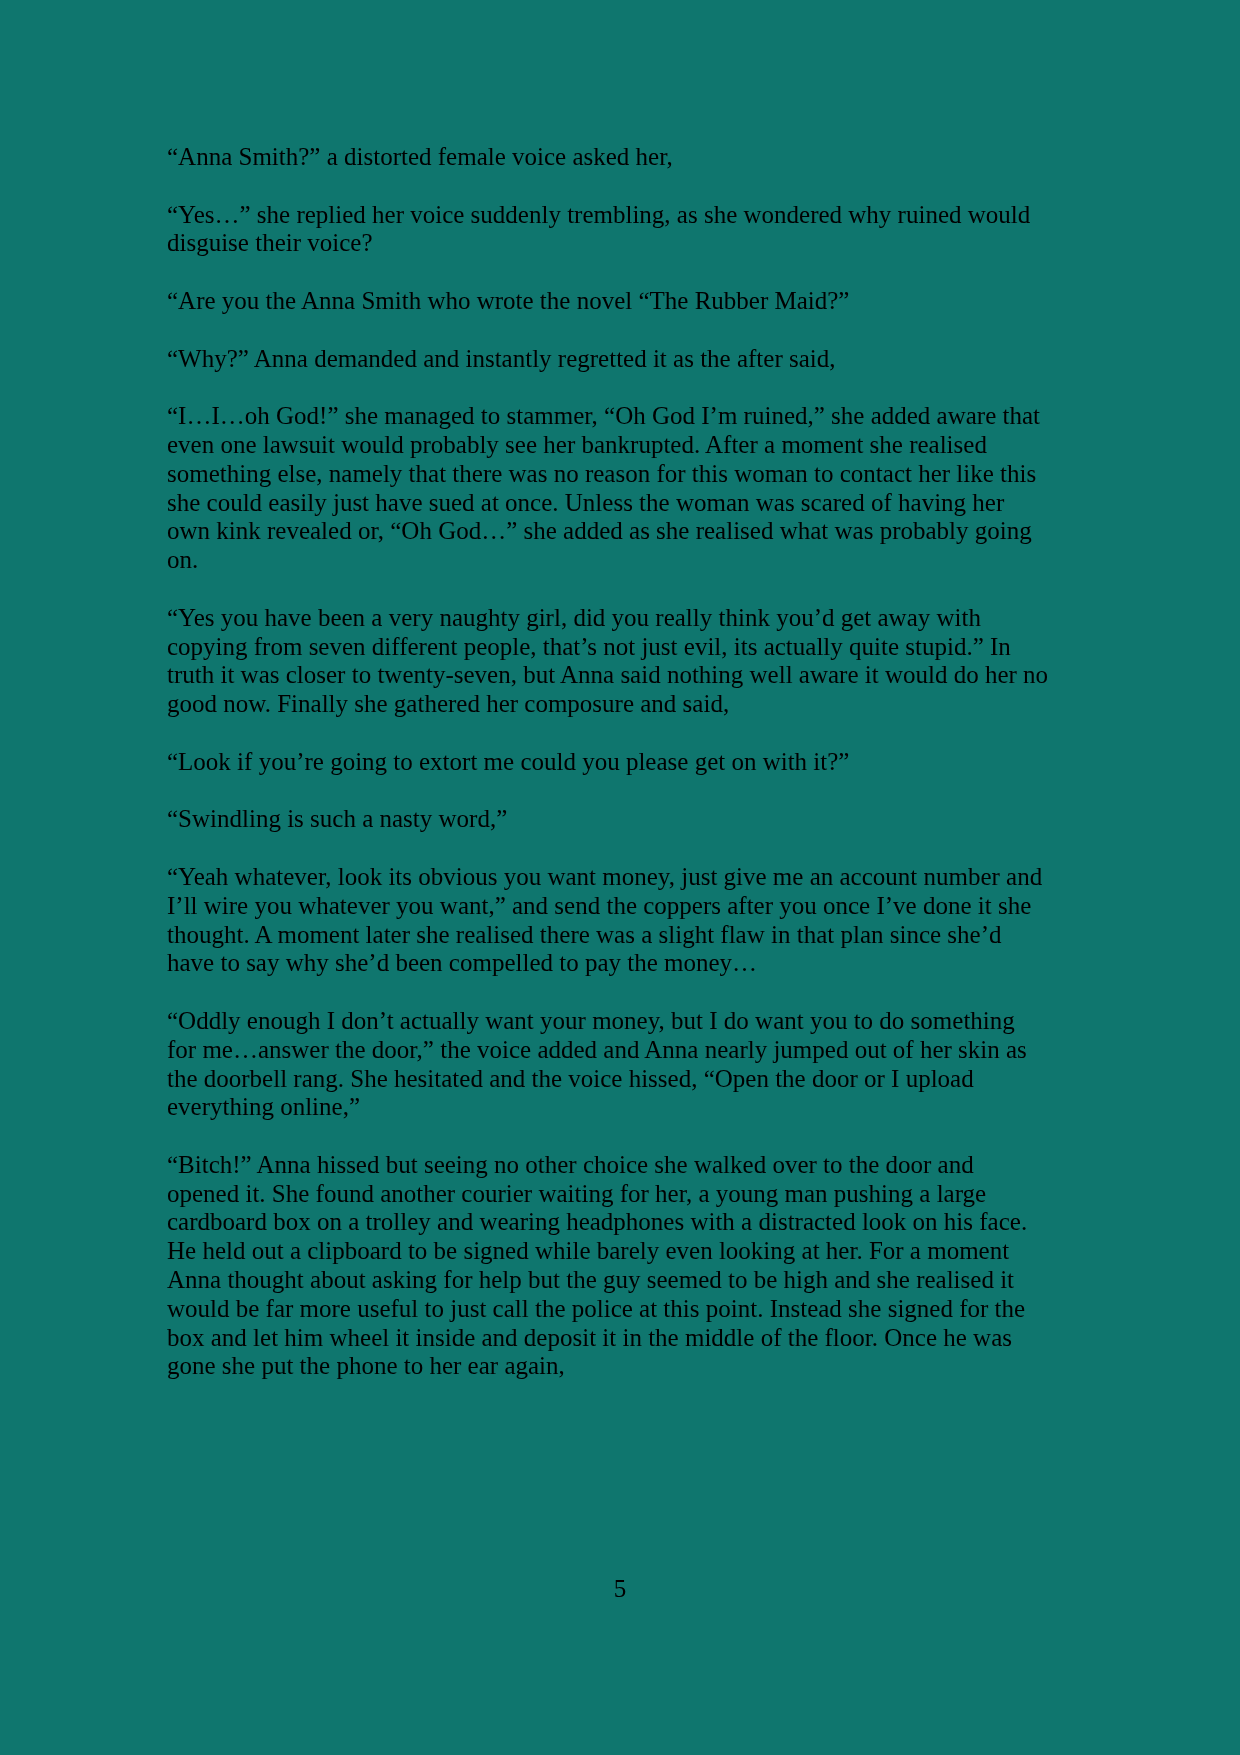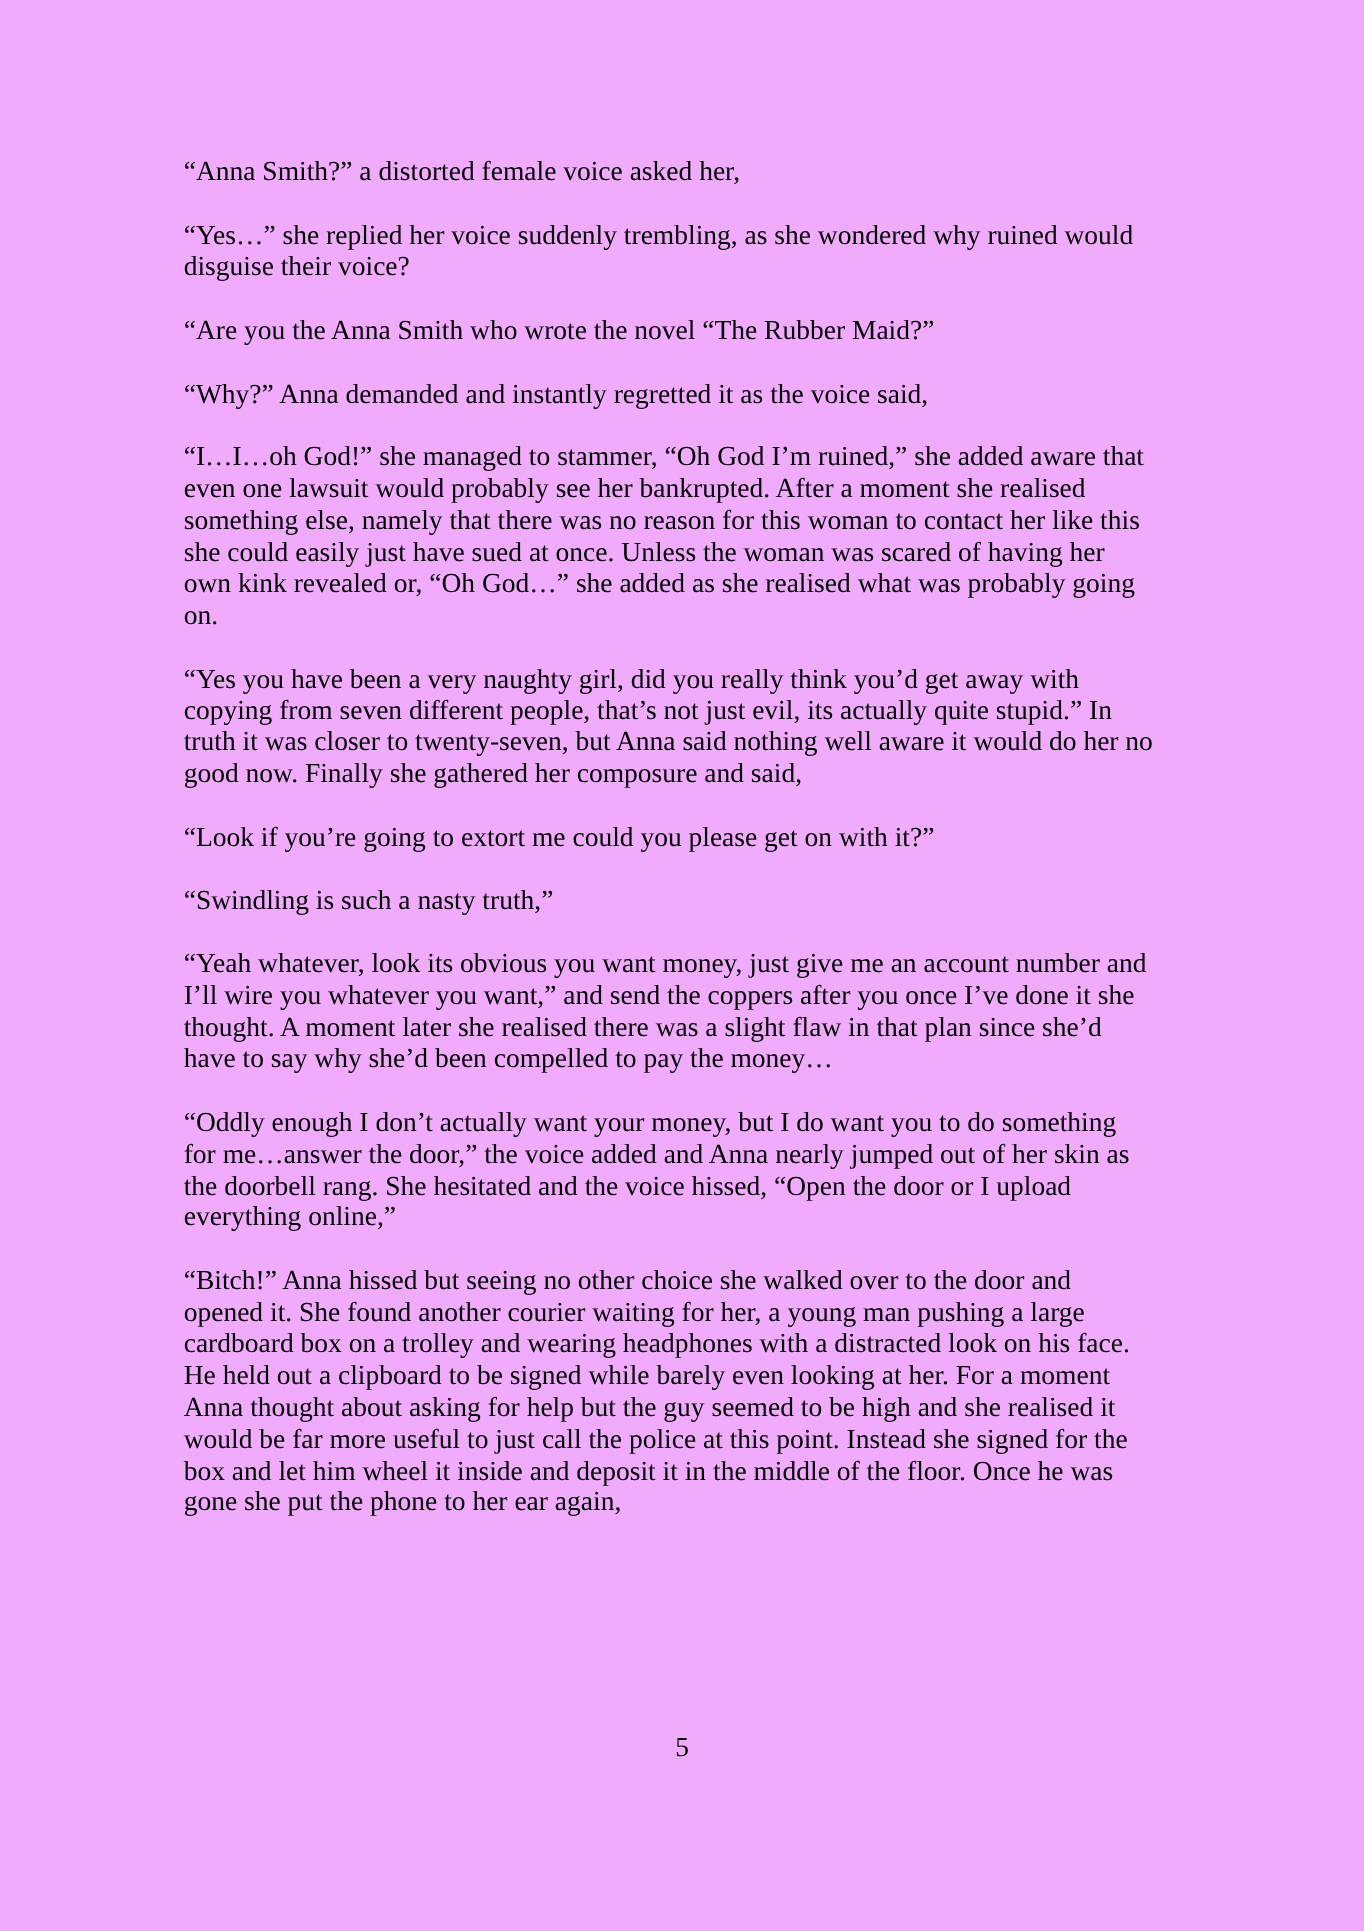--- a/index.html
+++ b/index.html
@@ -14,21 +14,21 @@
     overflow: hidden;
     font-family: "Liberation Serif", "DejaVu Serif", serif;
     font-size: 25px;
     line-height: 28.8px;
     color: #000000;
     -webkit-font-smoothing: antialiased;
   }
   .page {
     position: absolute;
     inset: 0;
-    background: #f0abfc;
+    background: #0f766e;
   }
   .content {
     position: absolute;
     left: 167px;
     top: 143px;
     width: 882px;
   }
   .content p {
     margin: 0 0 28.8px 0;
     padding: 0;
@@ -46,23 +46,23 @@
   }
 </style>
 </head>
 <body>
 
 <div class="page">
   <div class="content">
     <p>“Anna Smith?” a distorted female voice asked her,</p>
     <p>“Yes…” she replied her voice suddenly trembling, as she wondered why ruined would disguise their voice?</p>
     <p>“Are you the Anna Smith who wrote the novel “The Rubber Maid?”</p>
-    <p>“Why?” Anna demanded and instantly regretted it as the voice said,</p>
+    <p>“Why?” Anna demanded and instantly regretted it as the after said,</p>
     <p>“I…I…oh God!” she managed to stammer, “Oh God I’m ruined,” she added aware that even one lawsuit would probably see her bankrupted. After a moment she realised something else, namely that there was no reason for this woman to contact her like this she could easily just have sued at once. Unless the woman was scared of having her own kink revealed or, “Oh God…” she added as she realised what was probably going on.</p>
     <p>“Yes you have been a very naughty girl, did you really think you’d get away with copying from seven different people, that’s not just evil, its actually quite stupid.” In truth it was closer to twenty-seven, but Anna said nothing well aware it would do her no good now. Finally she gathered her composure and said,</p>
     <p>“Look if you’re going to extort me could you please get on with it?”</p>
-    <p>“Swindling is such a nasty truth,”</p>
+    <p>“Swindling is such a nasty word,”</p>
     <p>“Yeah whatever, look its obvious you want money, just give me an account number and I’ll wire you whatever you want,” and send the coppers after you once I’ve done it she thought. A moment later she realised there was a slight flaw in that plan since she’d have to say why she’d been compelled to pay the money…</p>
     <p>“Oddly enough I don’t actually want your money, but I do want you to do something for me…answer the door,” the voice added and Anna nearly jumped out of her skin as the doorbell rang. She hesitated and the voice hissed, “Open the door or I upload everything online,”</p>
     <p>“Bitch!” Anna hissed but seeing no other choice she walked over to the door and opened it. She found another courier waiting for her, a young man pushing a large cardboard box on a trolley and wearing headphones with a distracted look on his face. He held out a clipboard to be signed while barely even looking at her. For a moment Anna thought about asking for help but the guy seemed to be high and she realised it would be far more useful to just call the police at this point. Instead she signed for the box and let him wheel it inside and deposit it in the middle of the floor. Once he was gone she put the phone to her ear again,</p>
   </div>
   <div class="footer">5</div>
 </div>
 
 </body></html>

